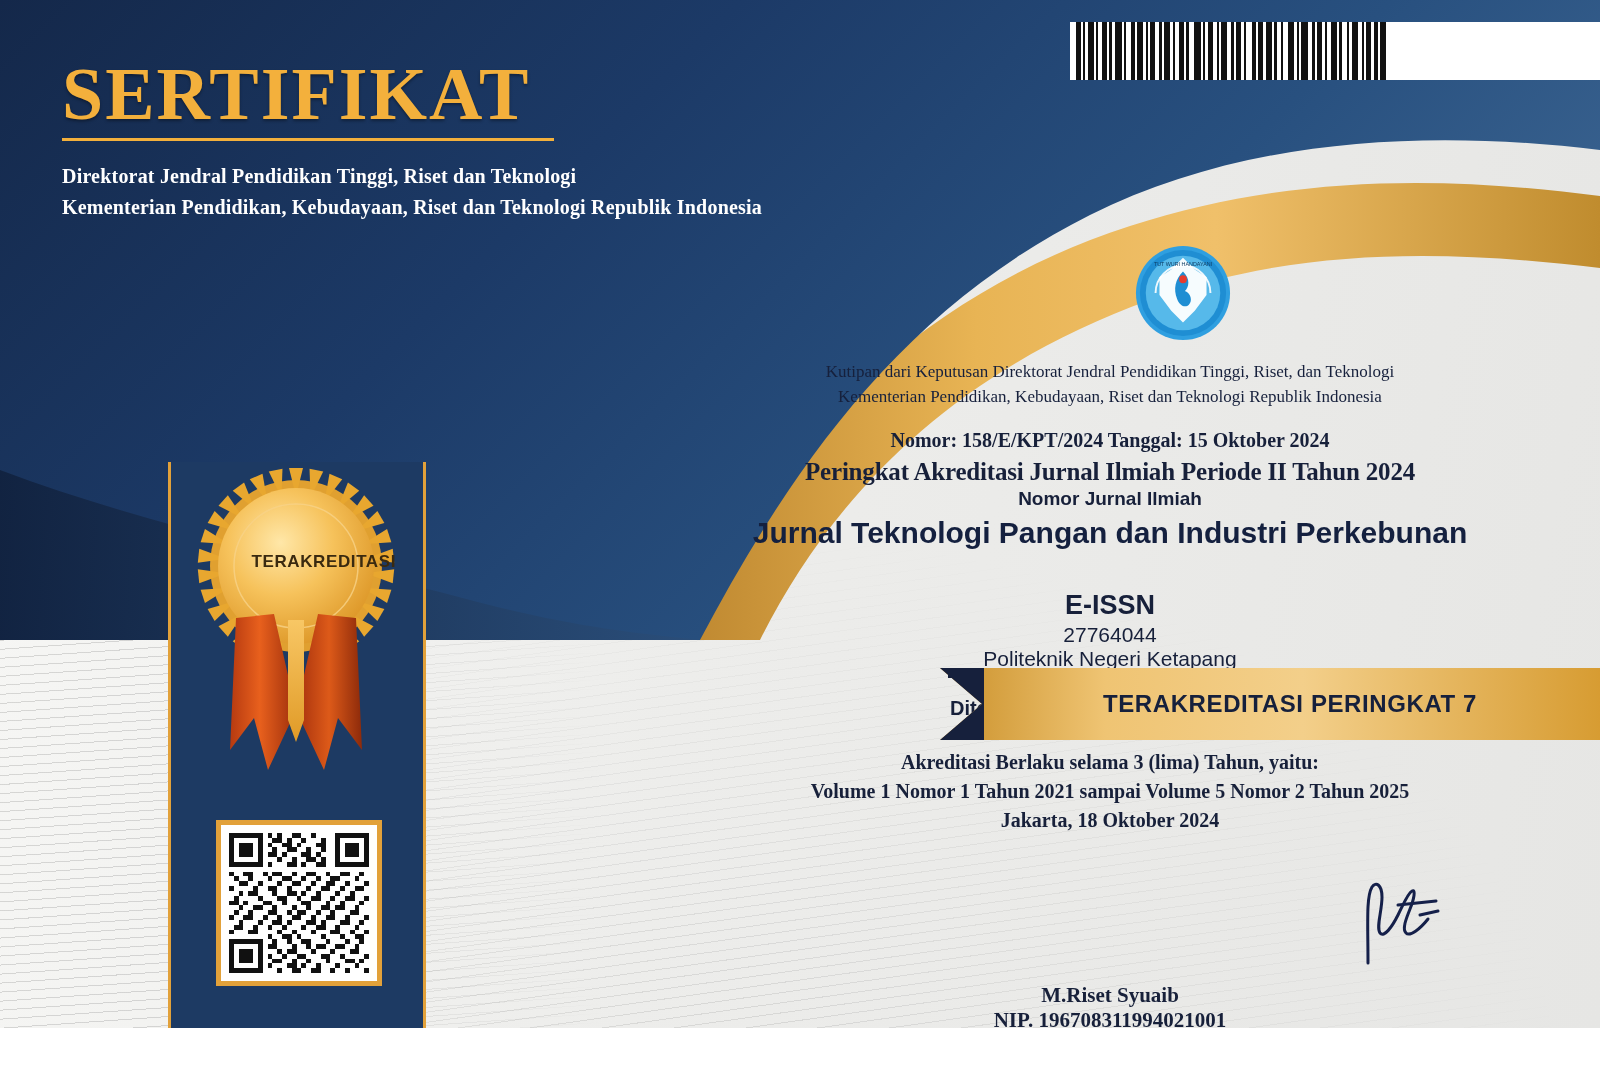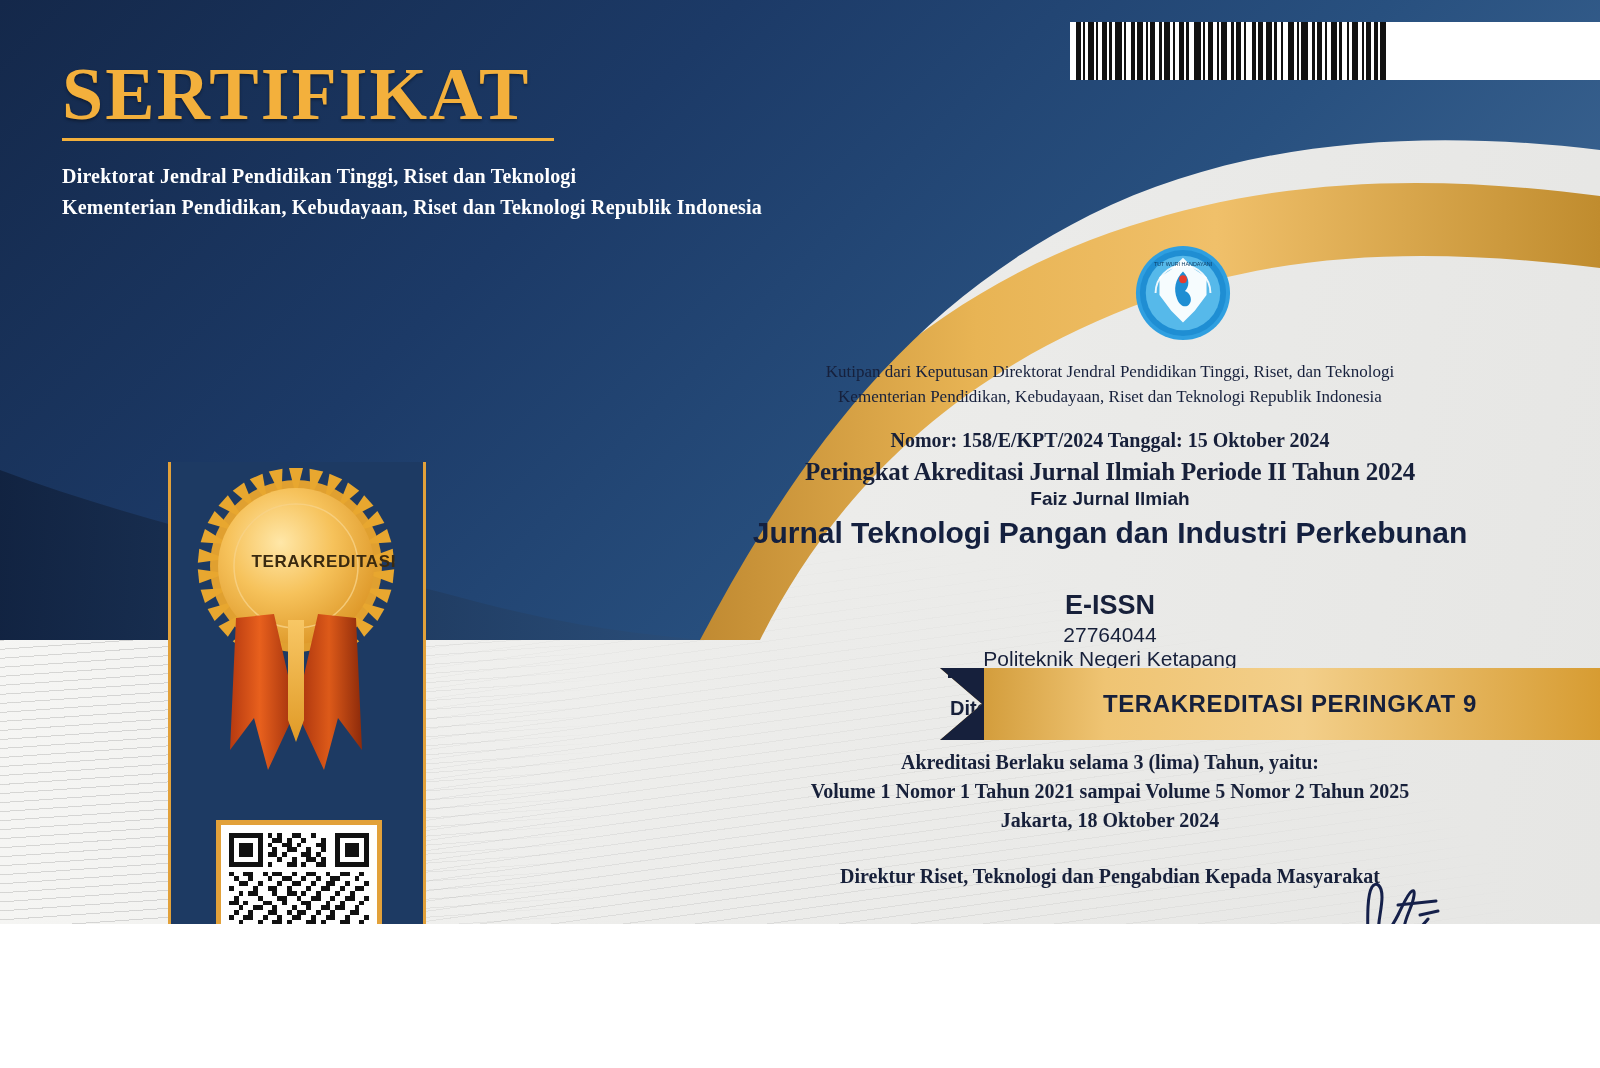--- a/index.html
+++ b/index.html
@@ -4,21 +4,21 @@
 <style>
   * { box-sizing: border-box; margin: 0; padding: 0; }
   html, body {
     width: 1600px; height: 1068px;
     overflow: hidden;
     background: #ffffff;
     font-family: "Liberation Serif", serif;
   }
   #cert {
     position: relative;
-    width: 1600px; height: 924px;
+    width: 1600px; height: 1028px;
     overflow: hidden;
     background: #f2f2f0;
   }
 
   
   .bg-white {
     position: absolute; inset: 0;
     background: linear-gradient(100deg, #f7f7f5 0%, #ededeb 45%, #e6e6e4 100%);
   }
   
@@ -598,21 +598,21 @@
     <circle cx="50" cy="36" r="4" fill="#e63b2e"></circle>
     <path d="M22 50 a28 28 0 0 1 56 0" fill="none" stroke="#ffffff" stroke-width="2" opacity="0.9"></path>
     <text x="50" y="22" font-size="5.5" fill="#0d3c63" text-anchor="middle" font-family="Liberation Sans, sans-serif">TUT WURI HANDAYANI</text>
   </svg>
 
   <div class="body">
     <div class="l-quote">Kutipan dari Keputusan Direktorat Jendral Pendidikan Tinggi, Riset, dan Teknologi</div>
     <div class="l-quote">Kementerian  Pendidikan, Kebudayaan, Riset dan Teknologi Republik Indonesia</div>
     <div class="l-nomor">Nomor: 158/E/KPT/2024 Tanggal: 15 Oktober 2024</div>
     <div class="l-peringkat">Peringkat Akreditasi Jurnal Ilmiah Periode II Tahun 2024</div>
-    <div class="l-namajurnal">Faiz Jurnal Ilmiah</div>
+    <div class="l-namajurnal">Nomor Jurnal Ilmiah</div>
     <div class="l-journal">Jurnal Teknologi Pangan dan Industri Perkebunan</div>
     <div class="l-eissn">E-ISSN</div>
     <div class="l-issnnum">27764044</div>
     <div class="l-inst">Politeknik Negeri Ketapang</div>
     <div class="l-ditetapkan">Ditetapkan Sebagai Jurnal Ilmiah:</div>
   </div>
 
   <div class="banner">
     <svg viewBox="0 0 660 72" preserveAspectRatio="none" style="position:absolute;inset:0;width:100%;height:100%">
       <defs>
@@ -620,28 +620,27 @@
           <stop offset="0%" stop-color="#c98f28"></stop>
           <stop offset="25%" stop-color="#efc473"></stop>
           <stop offset="55%" stop-color="#f3cf8a"></stop>
           <stop offset="100%" stop-color="#d79c32"></stop>
         </linearGradient>
       </defs>
       <polygon points="0,0 660,0 660,72 0,72 42,36" fill="url(#bGold)"></polygon>
       <polygon points="0,0 44,0 44,72 0,72 42,36" fill="#16203c"></polygon>
       <polygon points="8,0 44,0 44,10 8,10" fill="#16203c"></polygon>
     </svg>
-    <div class="banner-label">TERAKREDITASI PERINGKAT 9</div>
+    <div class="banner-label">TERAKREDITASI PERINGKAT 7</div>
   </div>
 
   <div class="tail">
     <div class="t-line">Akreditasi Berlaku selama 3 (lima) Tahun, yaitu:</div>
     <div class="t-line">Volume 1 Nomor 1 Tahun 2021 sampai Volume 5 Nomor 2 Tahun 2025</div>
     <div class="t-line">Jakarta, 18 Oktober 2024</div>
-    <div class="t-dir">Direktur Riset, Teknologi dan Pengabdian Kepada Masyarakat</div>
     <div class="t-name">M.Riset Syuaib</div>
     <div class="t-nip">NIP. 196708311994021001</div>
   </div>
 
   <svg class="sign" viewBox="0 0 110 90">
     <path d="M18 88 C18 50 16 22 22 12 C26 6 32 10 32 22 C32 36 26 52 30 58 C34 63 42 52 48 40 C54 28 58 18 62 16
              C66 14 64 24 60 34 C56 44 52 54 56 58 C60 62 70 54 78 44" fill="none" stroke="#15204a" stroke-width="3" stroke-linecap="round"></path>
     <path d="M48 30 L86 26" fill="none" stroke="#15204a" stroke-width="3" stroke-linecap="round"></path>
     <path d="M70 40 L88 36" fill="none" stroke="#15204a" stroke-width="3" stroke-linecap="round"></path>
   </svg>

